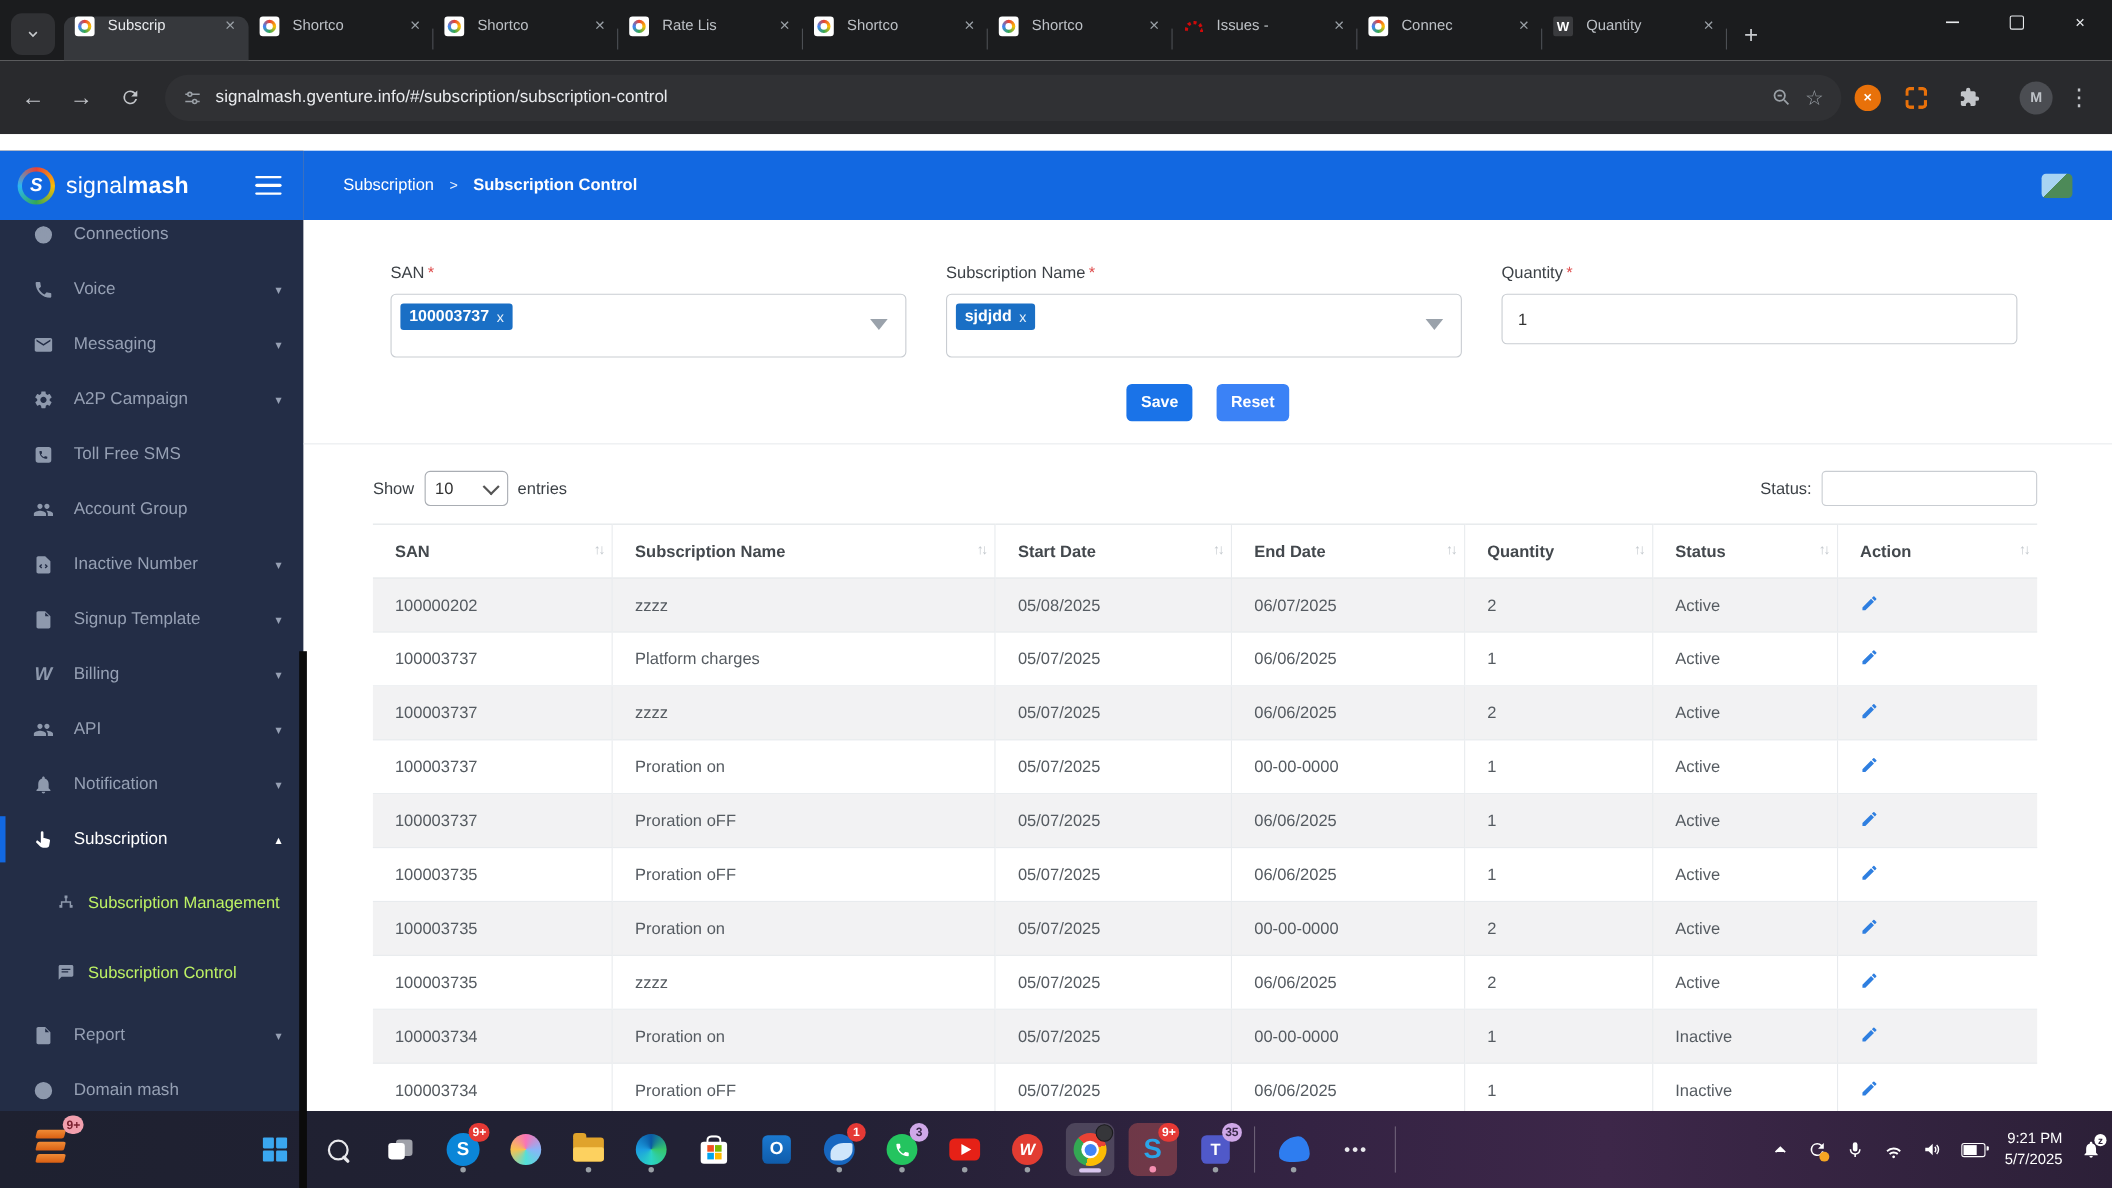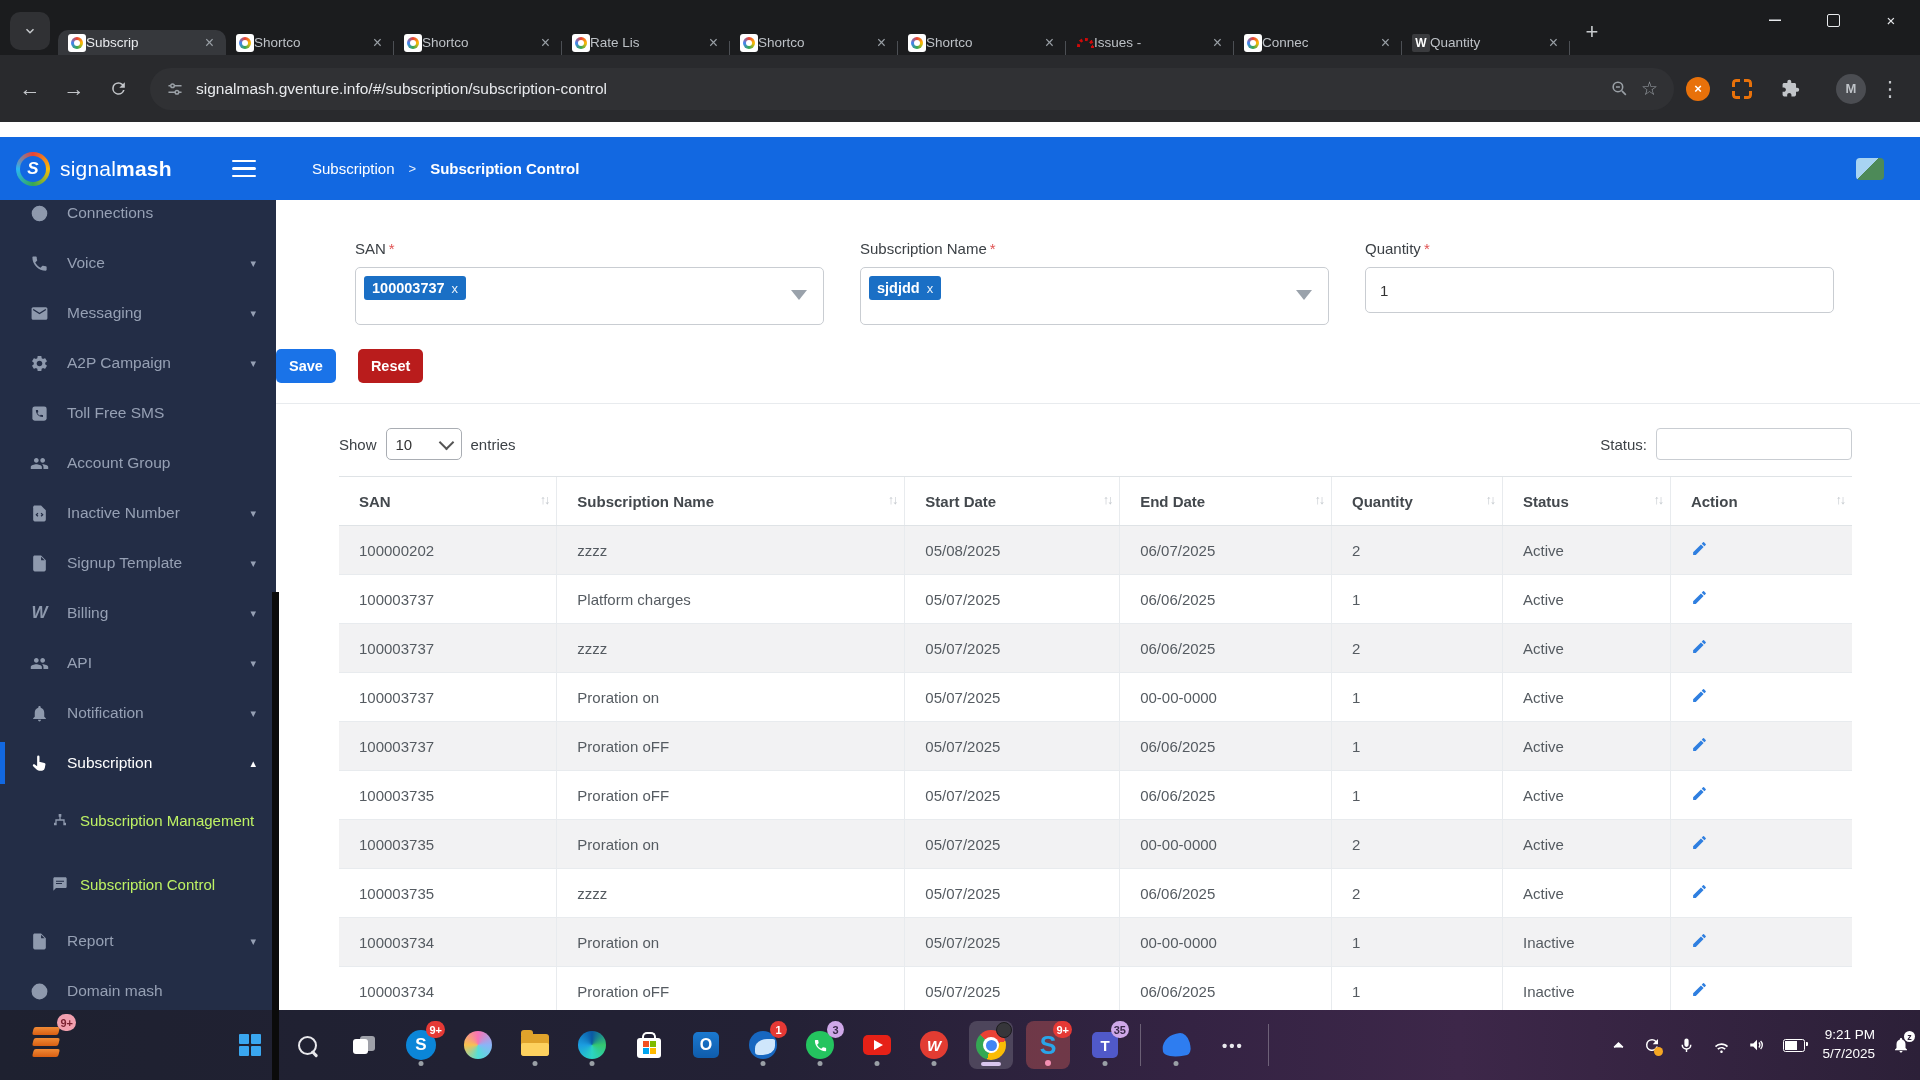--- a/index.html
+++ b/index.html
@@ -3,21 +3,21 @@
 <meta charset="utf-8">
 <style>
   html,body{margin:0;padding:0}
   .screen{position:relative;width:1920px;height:1080px;background:#fff;overflow:hidden;
           font-family:"Liberation Sans",sans-serif;-webkit-font-smoothing:antialiased}
   
   .tabstrip{position:absolute;top:0;left:0;right:0;height:55px;background:#1b1c1e;display:flex;align-items:flex-end}
   .tab-search{width:40px;height:38px;margin:0 8px 5px 10px;border-radius:10px;background:#303134;border:none;
               display:flex;align-items:center;justify-content:center;flex:none}
   .tabs{display:flex;align-items:flex-end;height:44px;overflow:hidden}
-  .tab{width:168px;height:25px;display:flex;align-items:center;gap:0;padding:0 10px;color:#bdc1c6;
+  .tab{width:168px;height:40px;display:flex;align-items:flex-start;gap:12px;padding:0 10px;color:#bdc1c6;
        font-size:13.5px;position:relative;box-sizing:border-box;flex:none}
   .tab.active{background:#36383c;border-radius:10px 10px 0 0;color:#e8eaed}
   .tab:not(.active)::after{content:'';position:absolute;right:0;top:11px;height:19px;width:1px;background:#4c4f54}
   .fav{width:18px;height:18px;border-radius:3px;background:#fff;display:flex;align-items:center;justify-content:center;flex:none}
   .fav.signalmash i{width:12px;height:12px;border-radius:50%;position:relative;display:block;
        background:conic-gradient(#e94235,#fbbc04,#34a853,#4285f4,#e94235)}
   .fav.signalmash i::after{content:'';position:absolute;inset:3px;background:#fff;border-radius:50%}
   .fav.redmine{background:transparent}
   .fav.redmine::before{content:'';width:11px;height:7px;border:3px dotted #cf0a0a;border-bottom:none;border-radius:8px 8px 0 0}
   .fav.wikipedia{background:#3a3b3e;color:#fff;font-weight:bold;font-size:12px;border-radius:2px}
@@ -73,24 +73,24 @@
   .content{flex:1;background:#fff}
   .formrow{display:flex;padding:40px 86px 0 79px;gap:36px}
   .fgroup{flex:1;min-width:0}
   .flabel{font-size:15px;color:#3c4146;margin-bottom:10px}
   .req{color:#e05252;margin-left:3px}
   .selectbox{height:58px;border:1px solid #c9cdd2;border-radius:5px;position:relative;padding:8px 40px 8px 8px;box-sizing:border-box}
   .chip{display:inline-flex;align-items:center;gap:7px;background:#1a6fc5;color:#fff;font-size:14.5px;padding:4px 8px;border-radius:3px;font-weight:bold}
   .chip .x{font-weight:normal;font-size:13px;opacity:.9}
   .selcaret{position:absolute;right:16px;top:22px;width:0;height:0;border-left:8px solid transparent;border-right:8px solid transparent;border-top:10px solid #9aa2ab}
   .qtyinput{width:100%;height:46px;border:1px solid #c9cdd2;border-radius:5px;font-size:15px;padding:0 14px;color:#333;box-sizing:border-box;font-family:inherit}
-  .btnrow{display:flex;justify-content:flex-start;gap:22px;margin-top:24px}
+  .btnrow{display:flex;justify-content:center;gap:22px;margin-top:24px}
   .btn{border:none;border-radius:5px;padding:9px 13px;font-size:14.5px;color:#fff;font-family:inherit;font-weight:bold}
   .btn-save{background:#1a73e8}
-  .btn-reset{background:#b91c1c}
+  .btn-reset{background:#3b82f6}
   .hr{height:1px;background:#e8ebee;margin-top:20px}
   .entriesrow{display:flex;align-items:center;padding:24px 68px 16px 63px;font-size:15px;color:#3c4146}
   .pagesize{width:76px;height:32px;border:1px solid #a9adb3;border-radius:5px;display:flex;align-items:center;justify-content:space-between;padding:0 9px;margin:0 9px;color:#333;box-sizing:border-box}
   .chev{width:9px;height:9px;border-right:2px solid #555;border-bottom:2px solid #555;transform:rotate(45deg);margin-top:-4px}
   .searchwrap{margin-left:auto;display:flex;align-items:center;gap:9px}
   .searchwrap input{width:196px;height:32px;border:1px solid #c9cdd2;border-radius:4px;box-sizing:border-box;font-family:inherit;padding:0 8px;font-size:14px}
   .tablewrap{margin:0 68px 0 63px}
   table{width:100%;border-collapse:collapse;font-size:15px;color:#555b61;table-layout:fixed}
   thead th{height:49px;text-align:left;padding:0 24px 0 20px;color:#43484d;font-weight:700;
            border-top:1px solid #dfe3e6;border-bottom:1px solid #dfe3e6;position:relative;box-sizing:border-box}

